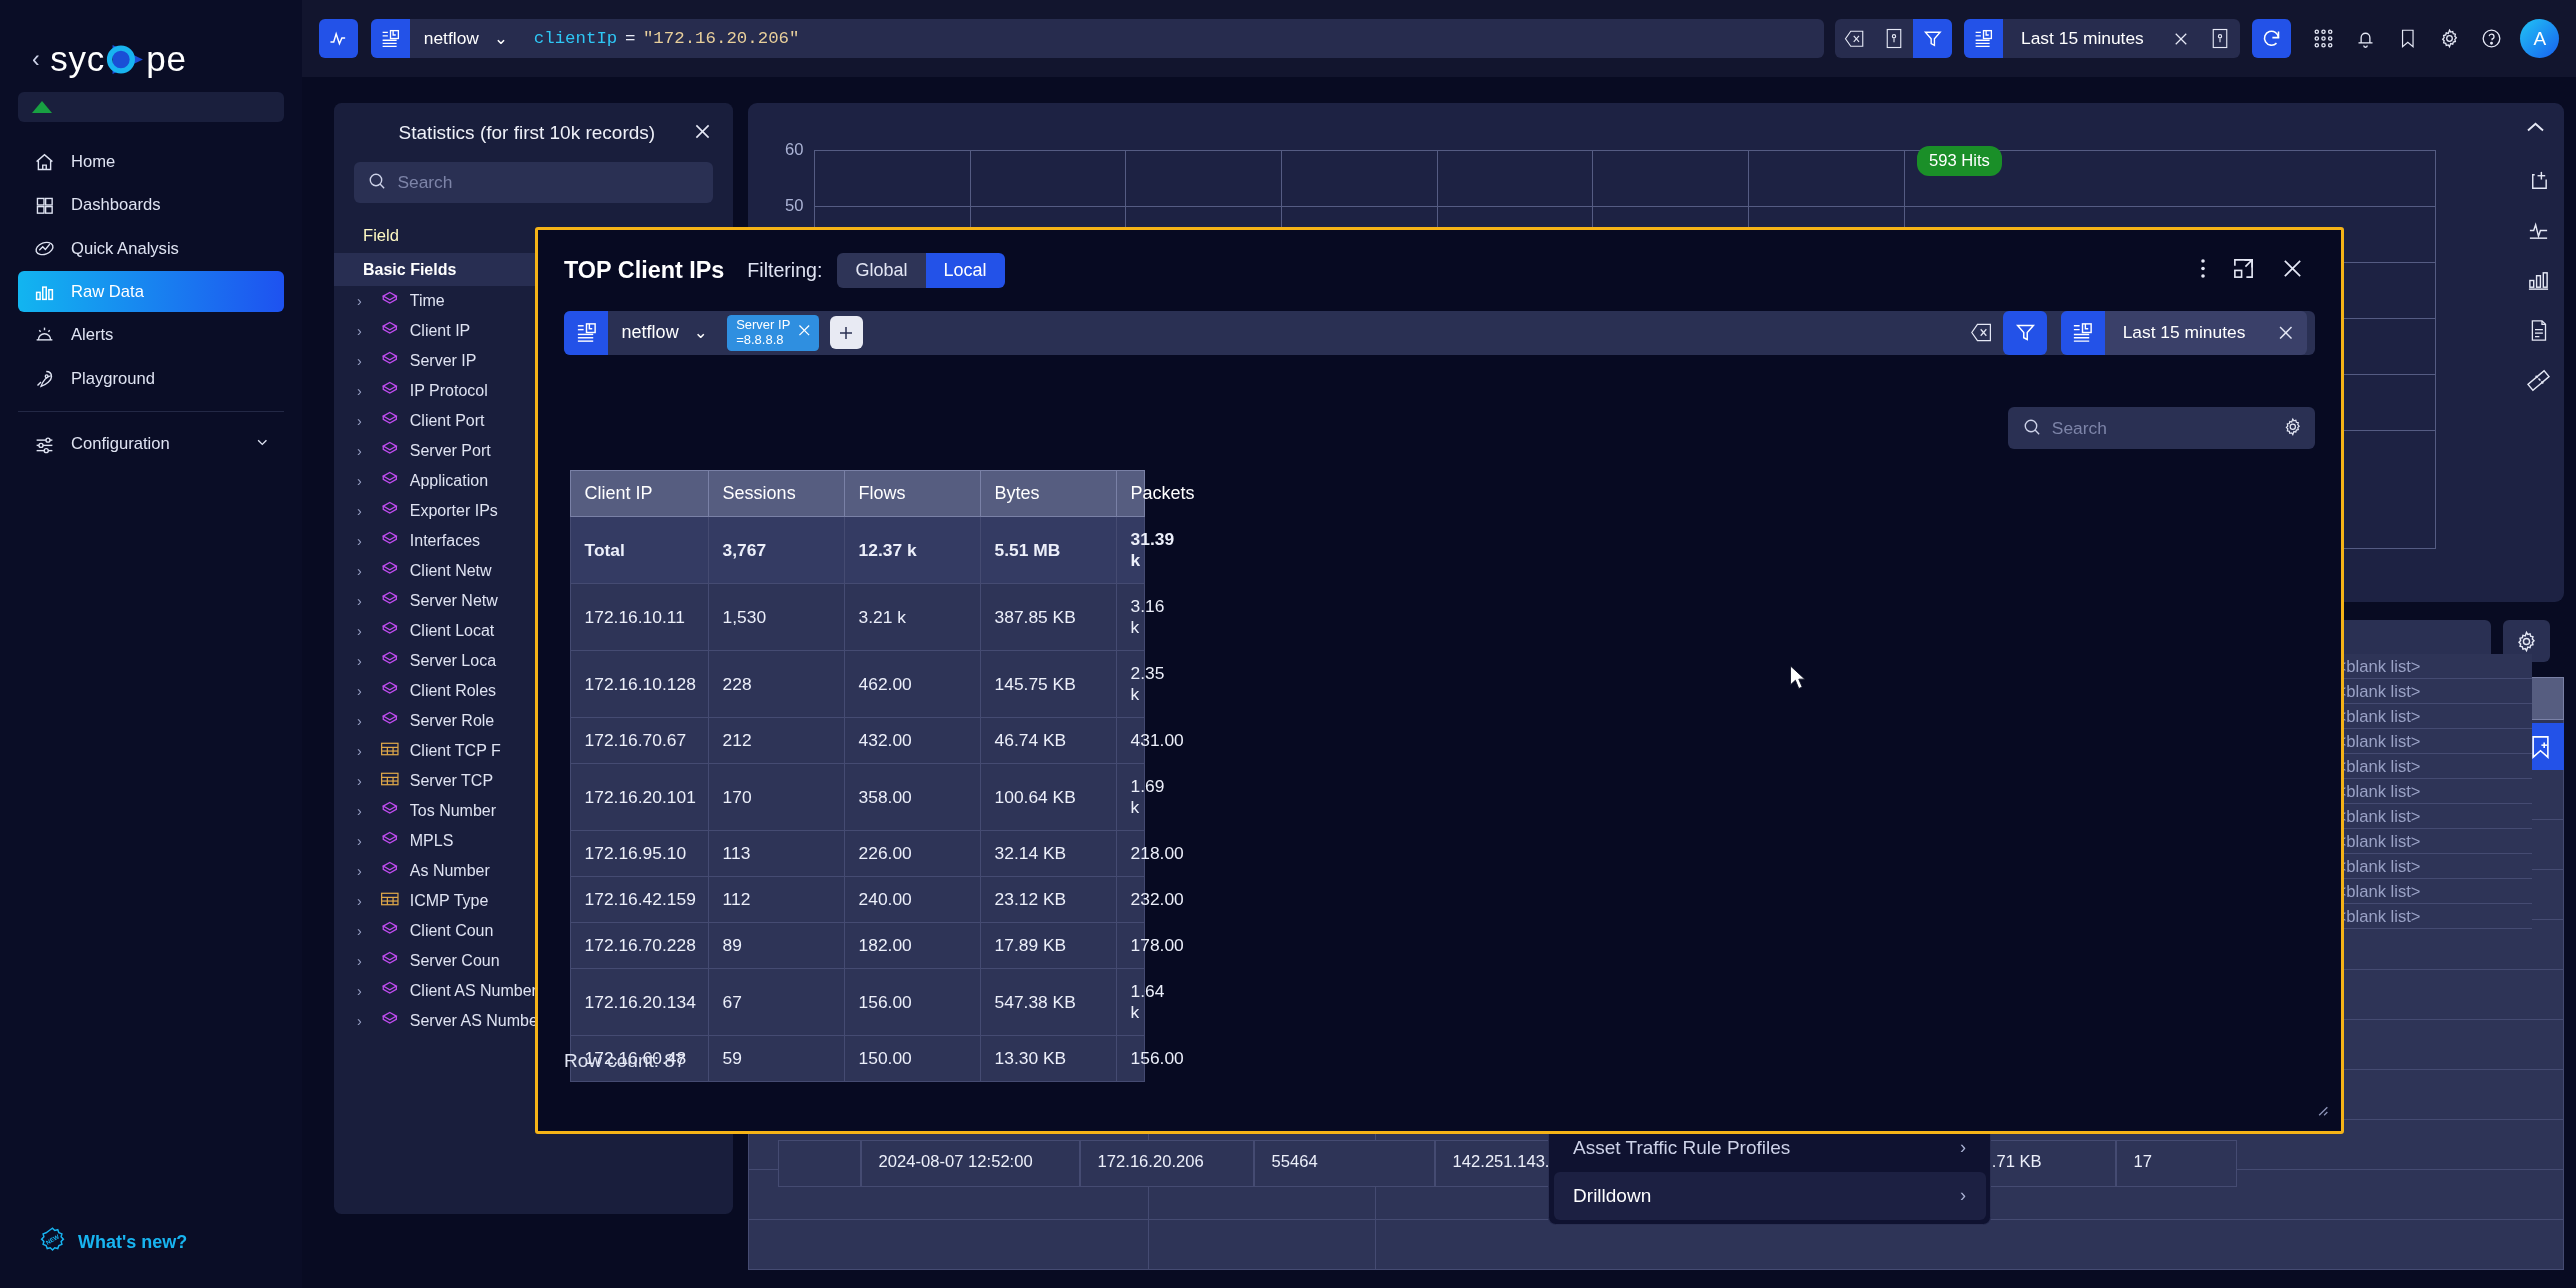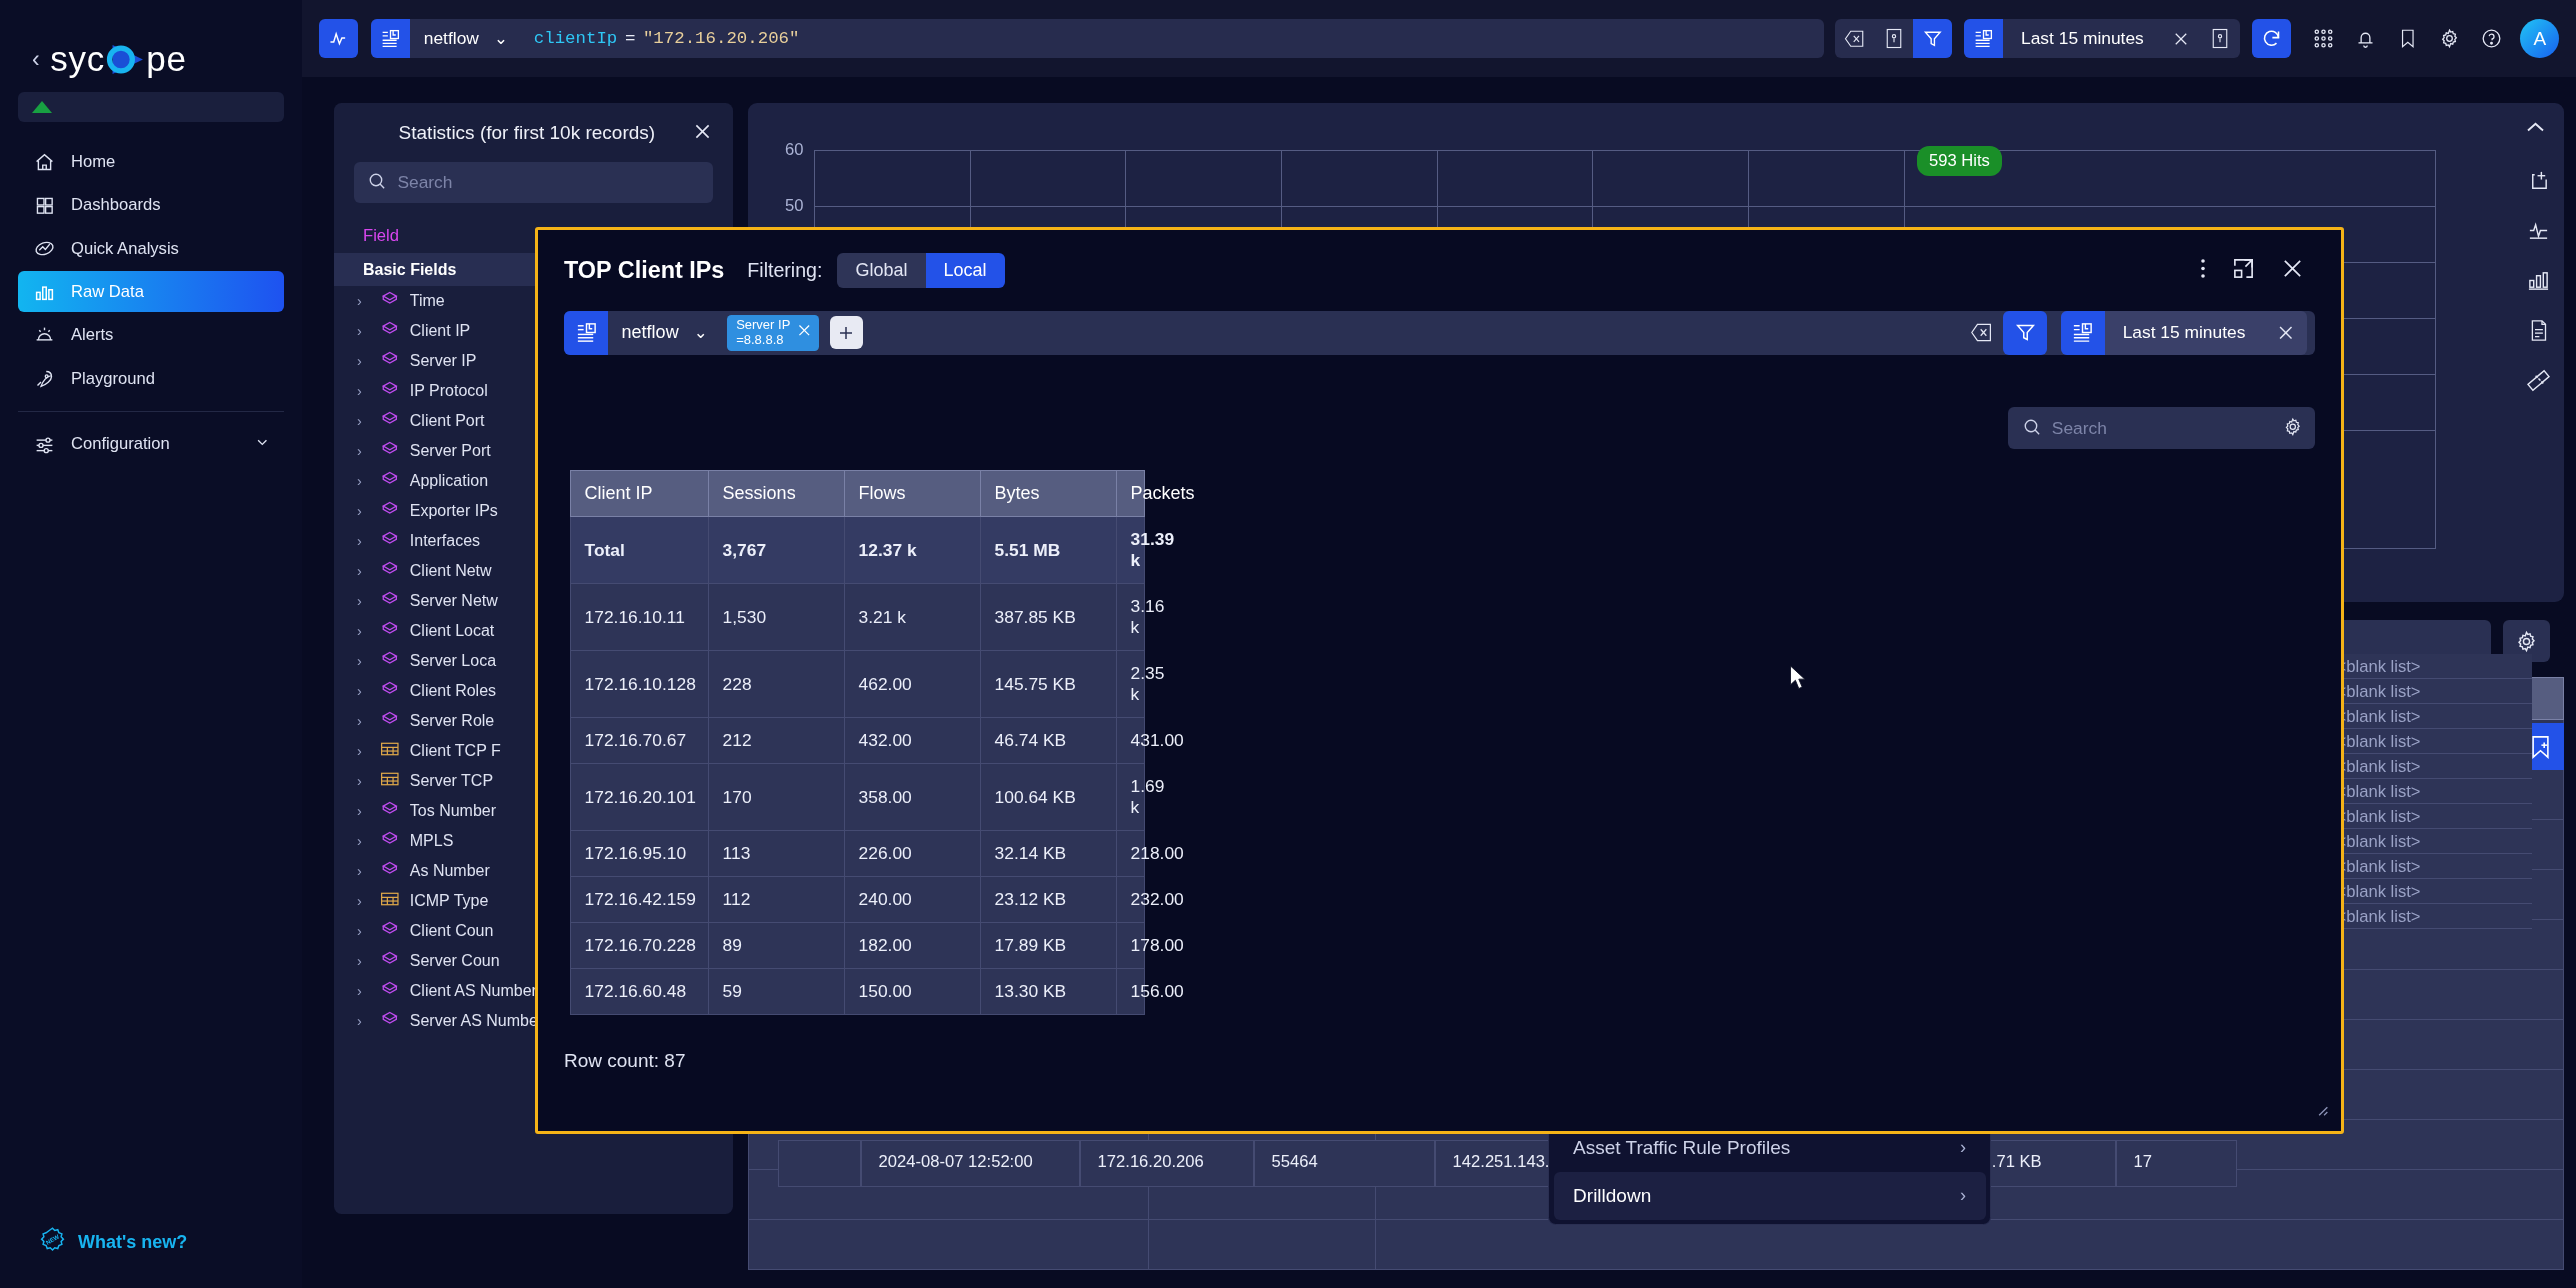--- a/index.html
+++ b/index.html
@@ -97,21 +97,21 @@
     position: absolute; left: 334px; top: 103px; width: 399px; height: 1111px;
     background: #191e3c; border-radius: 7.6px; z-index: 20;
   }
   .stats-head { display:flex; align-items:center; padding: 18px 19.6px 0 19.6px; margin-left: 45px; }
   .stats-title { color:#eef0f8; font-size:19px; flex:1; }
   .stats-search {
     margin: 16.6px 19.6px 0 19.6px; height: 41px; background: #2a3053;
     border-radius: 6px; display: flex; align-items: center; padding-left: 13.6px; gap: 10.6px;
   }
   .stats-search .ph { color:#7d84a8; font-size:17.4px; }
-  .field-head { color:#d946ef; font-size:16.6px; padding: 23px 0 7.6px 29px; }
+  .field-head { color:#fef9c3; font-size:16.6px; padding: 23px 0 7.6px 29px; }
   .group-row { background:#282e52; color:#fff; font-weight:700; font-size:16px; padding:7.6px 0 7.6px 29px; }
   .f-row { display:flex; align-items:center; height:30px; padding-left:23px; gap:10.6px; color:#dfe3f2; font-size:16px;}
   .f-row .cnt { margin-left:auto; margin-right:36px; color:#dfe3f2;}
   .chev { color:#97a0c4; font-size:14.4px; width:12px; flex:0 0 12px;}
 
   
   #main { position:absolute; left:748px; top:103px; right:12px; height:1133px; z-index:5;}
   .chart-card { position:absolute; left:0; top:0; right:0; height:499px; background:#1d2243; border-radius:9px; }
   .chart-collapse { position:absolute; right:16.6px; top:13.6px; color:#e5e8f5; font-size:19.6px;}
   .chart-plot { position:absolute; left:66px; top:47px; right:128px; bottom:53px; }
@@ -1091,20 +1091,28 @@
           </tr>
           <tr>
             <td style="width: 138px;">172.16.70.228</td>
             <td style="width: 136px;">89</td>
             <td style="width: 136px;">182.00</td>
             <td style="width: 136px;">17.89 KB</td>
             <td style="width: 0px;">178.00</td>
             <td style="border: none; background: rgb(7, 10, 34);"></td>
           </tr>
           <tr>
+            <td style="width: 138px;">172.16.20.134</td>
+            <td style="width: 136px;">67</td>
+            <td style="width: 136px;">156.00</td>
+            <td style="width: 136px;">547.38 KB</td>
+            <td style="width: 0px;">1.64 k</td>
+            <td style="border: none; background: rgb(7, 10, 34);"></td>
+          </tr>
+          <tr>
             <td style="width: 138px;">172.16.60.48</td>
             <td style="width: 136px;">59</td>
             <td style="width: 136px;">150.00</td>
             <td style="width: 136px;">13.30 KB</td>
             <td style="width: 0px;">156.00</td>
             <td style="border: none; background: rgb(7, 10, 34);"></td>
           </tr>
         </tbody>
     </table>
   </div>

